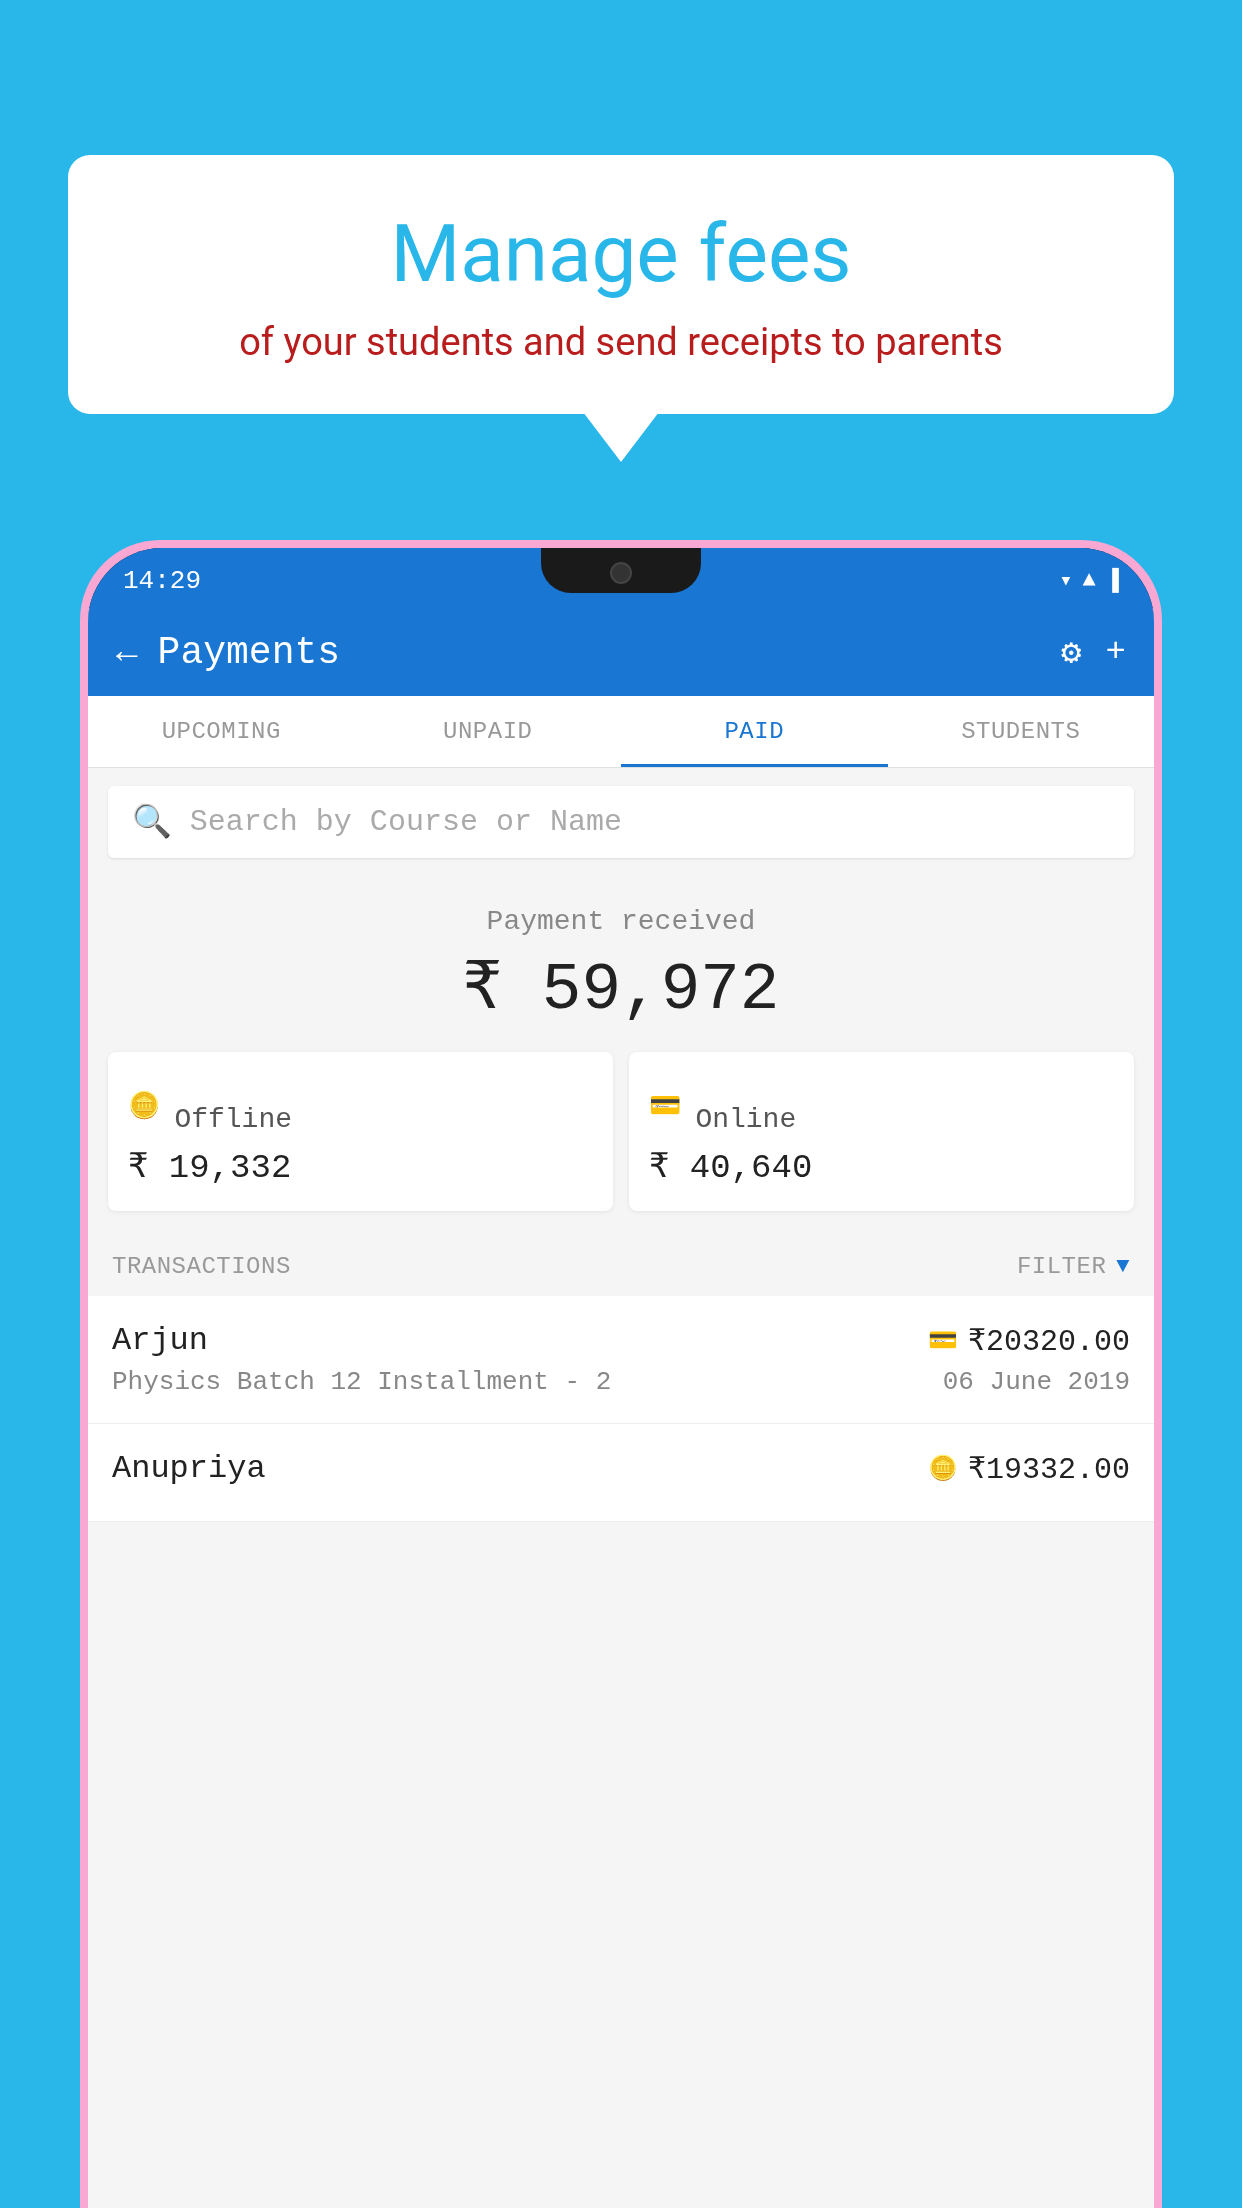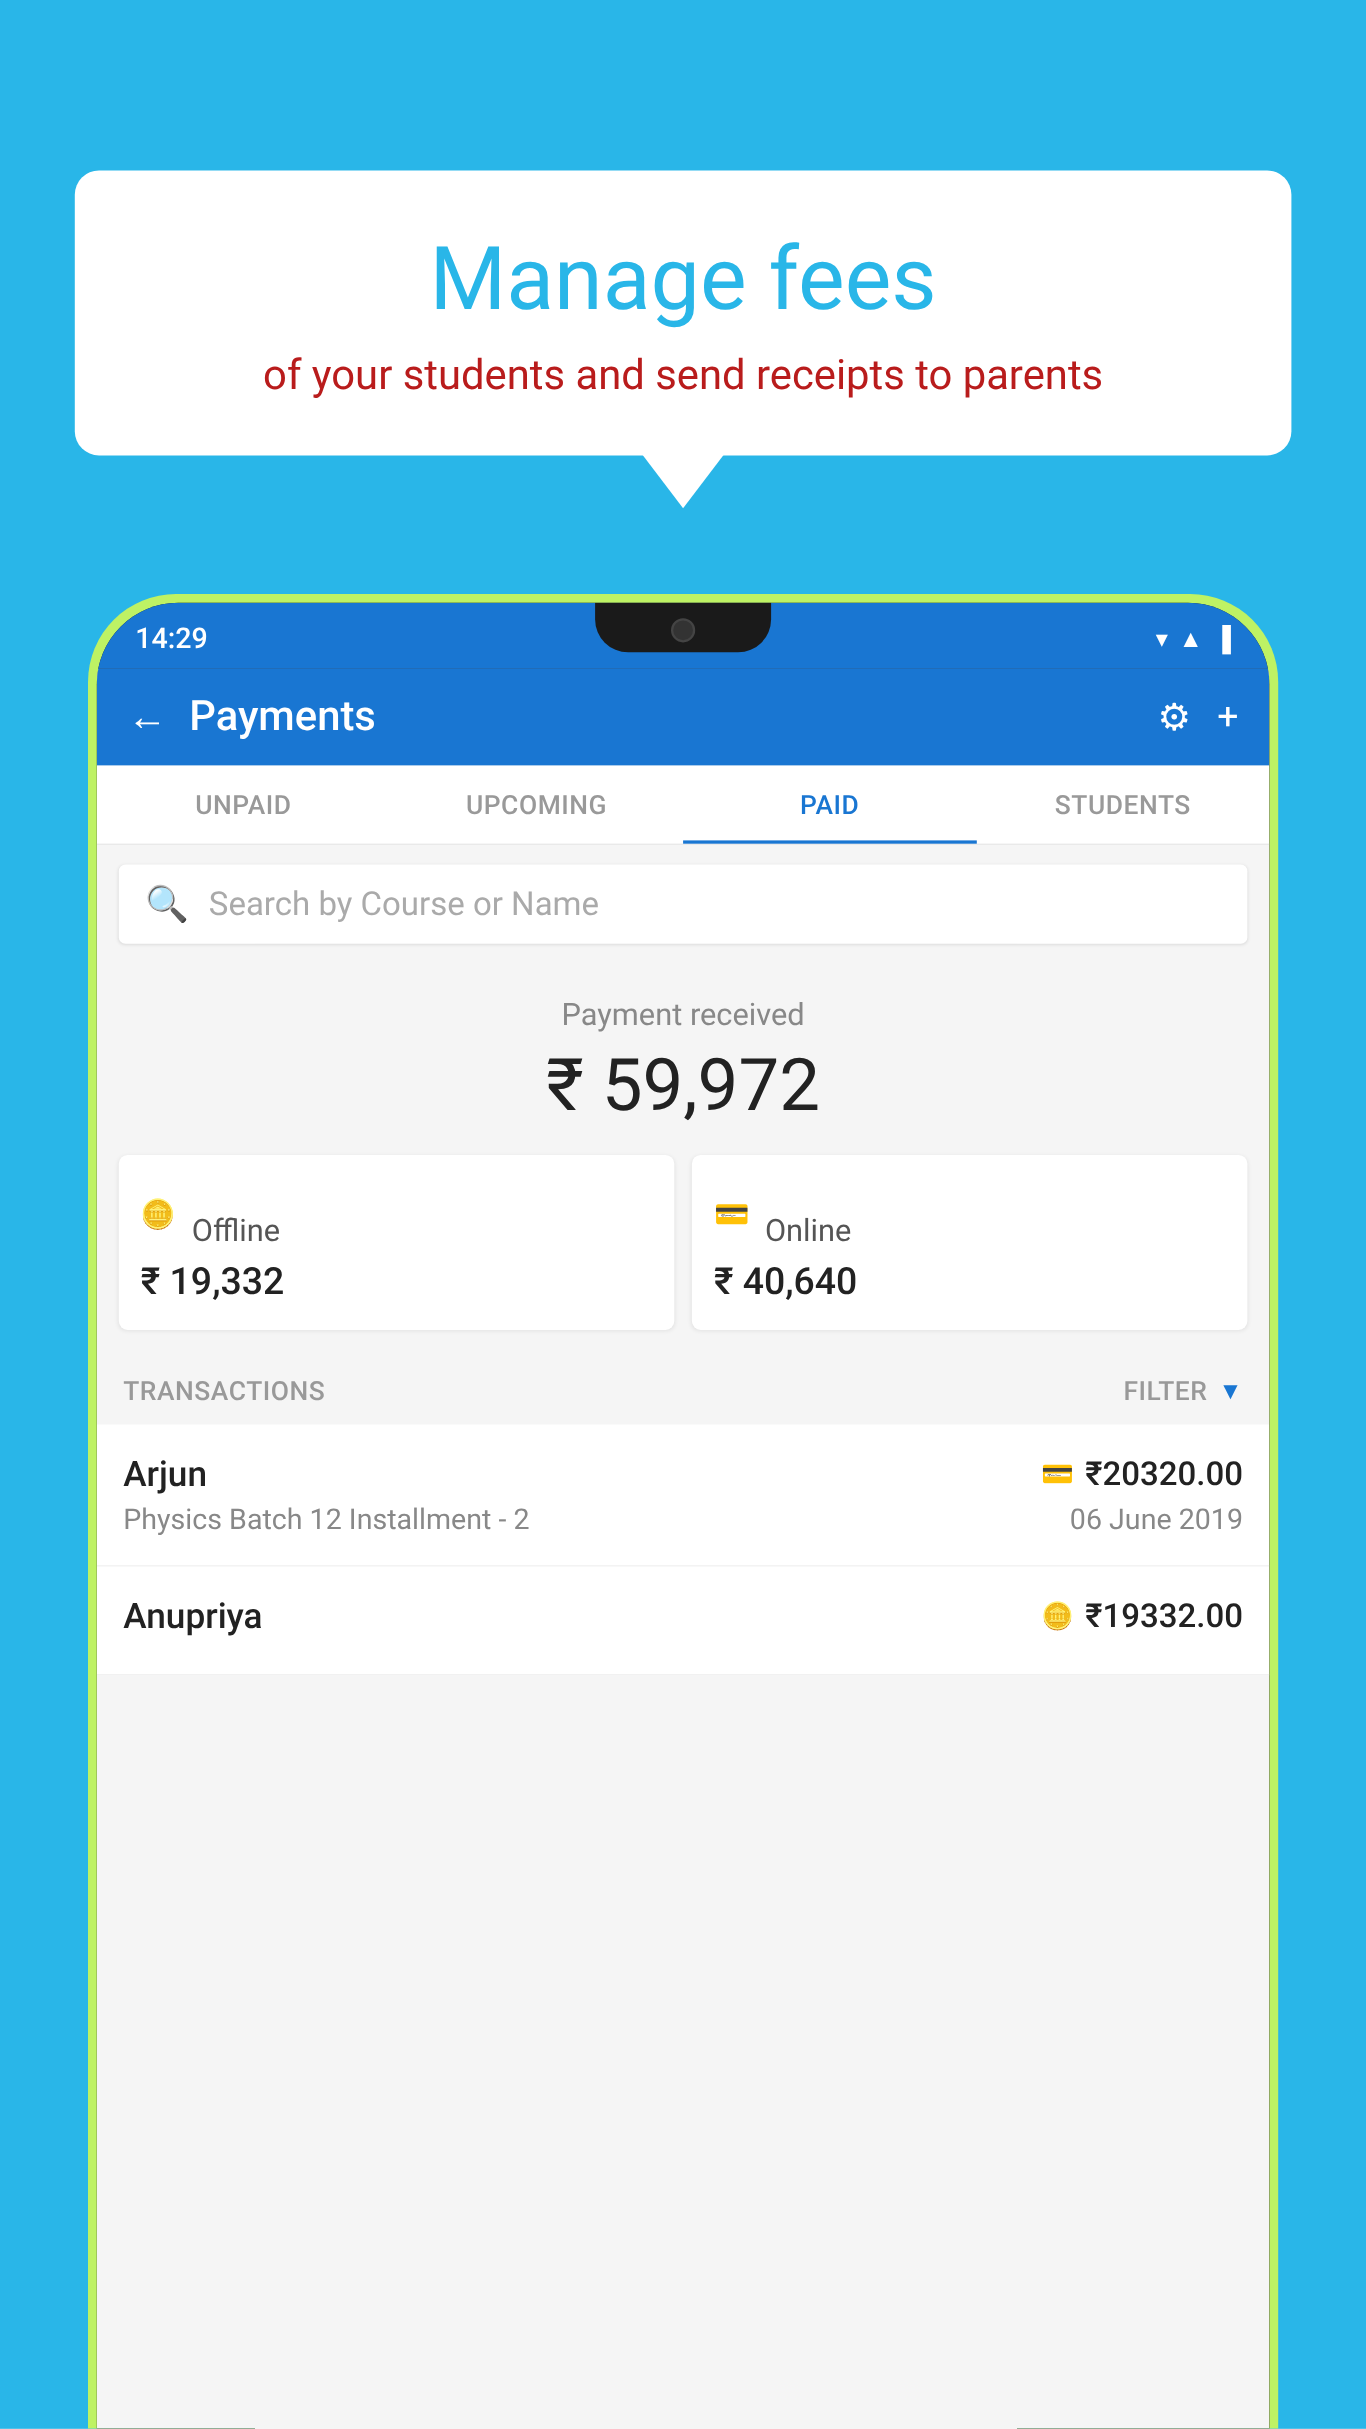--- a/index.html
+++ b/index.html
@@ -57,23 +57,24 @@
       font-weight: 400;
     }
 
     
     .phone-frame {
       position: absolute;
       top: 540px;
       left: 80px;
       right: 80px;
       bottom: 0;
-      background: #bef264;
+      background: #f9a8d4;
       border-radius: 80px 80px 0 0;
       overflow: hidden;
+      font-family: Liberation Mono, monospace;
     }
 
     .phone-inner {
       position: absolute;
       top: 8px;
       left: 8px;
       right: 8px;
       bottom: 0;
       background: #1a1a1a;
       border-radius: 74px 74px 0 0;
@@ -430,24 +431,24 @@
           <span class="header-title">Payments</span>
         </div>
         <div class="header-right">
           <span class="header-icon">⚙</span>
           <span class="header-icon">+</span>
         </div>
       </div>
 
       <div class="tabs">
         <div class="tab">
+          <span>UPCOMING</span>
+        </div>
+        <div class="tab">
           <span>UNPAID</span>
-        </div>
-        <div class="tab">
-          <span>UPCOMING</span>
         </div>
         <div class="tab active">
           <span>PAID</span>
         </div>
         <div class="tab">
           <span>STUDENTS</span>
         </div>
       </div>
 
       <div class="search-container">

